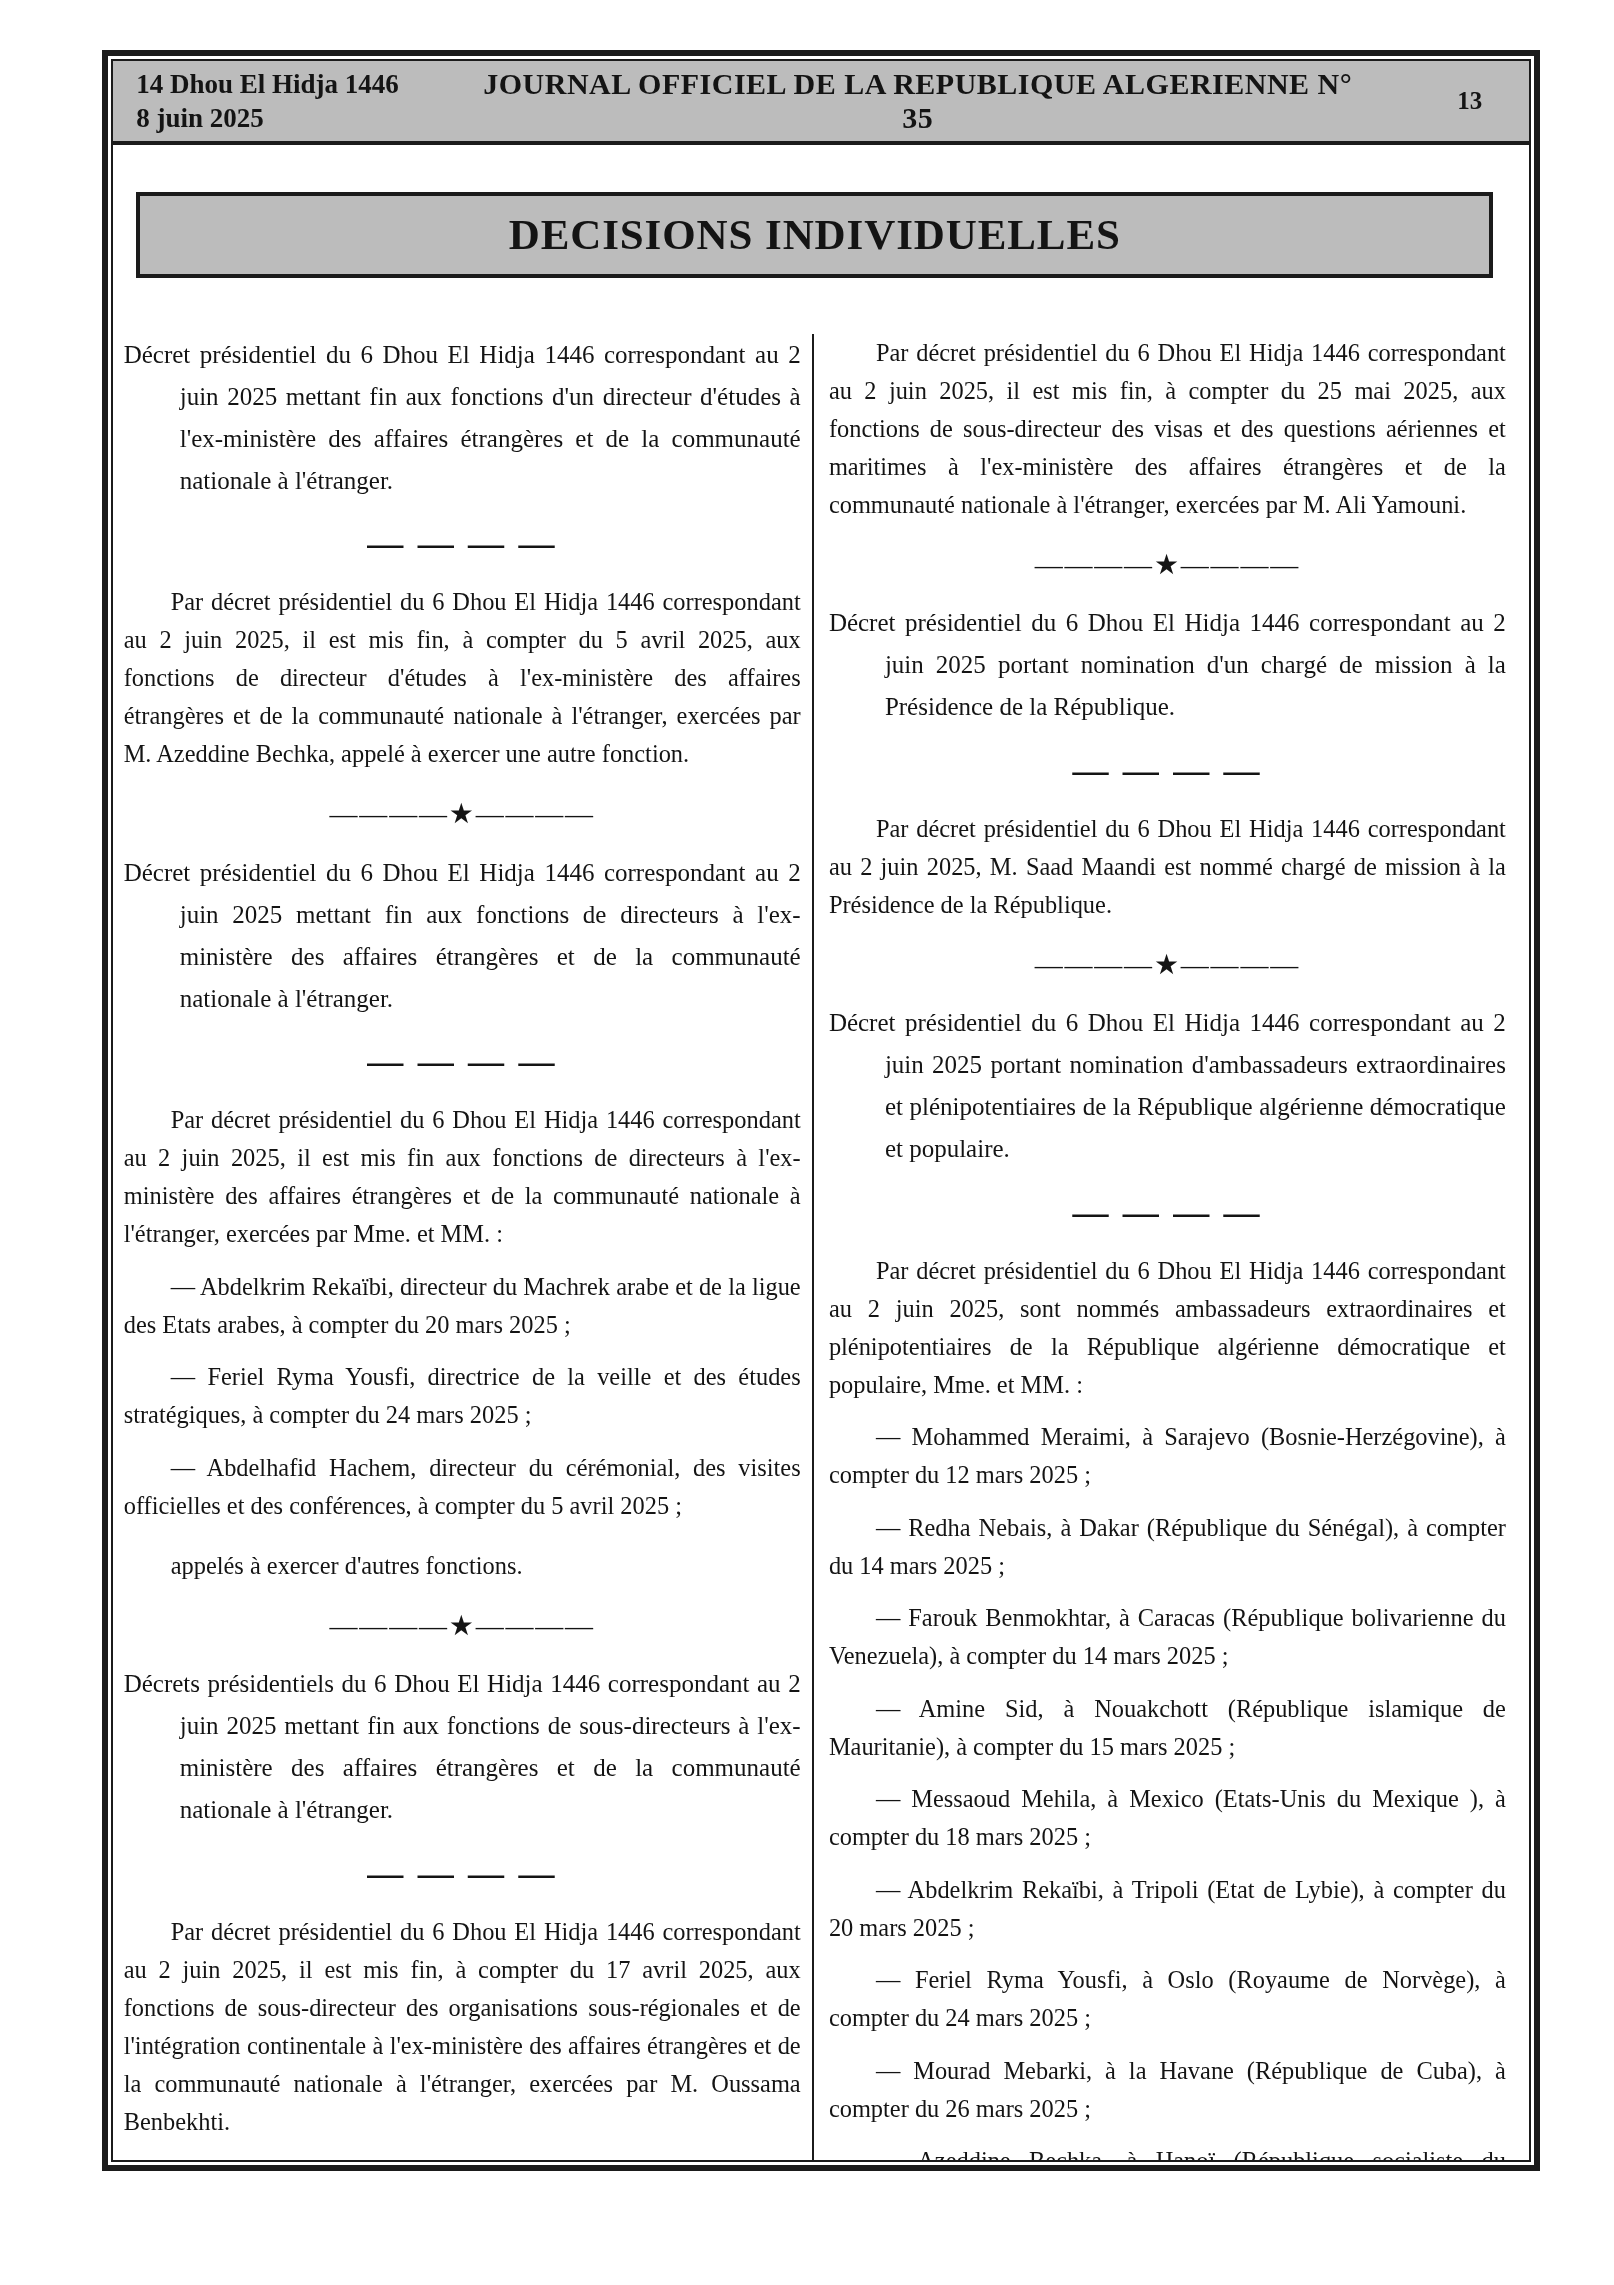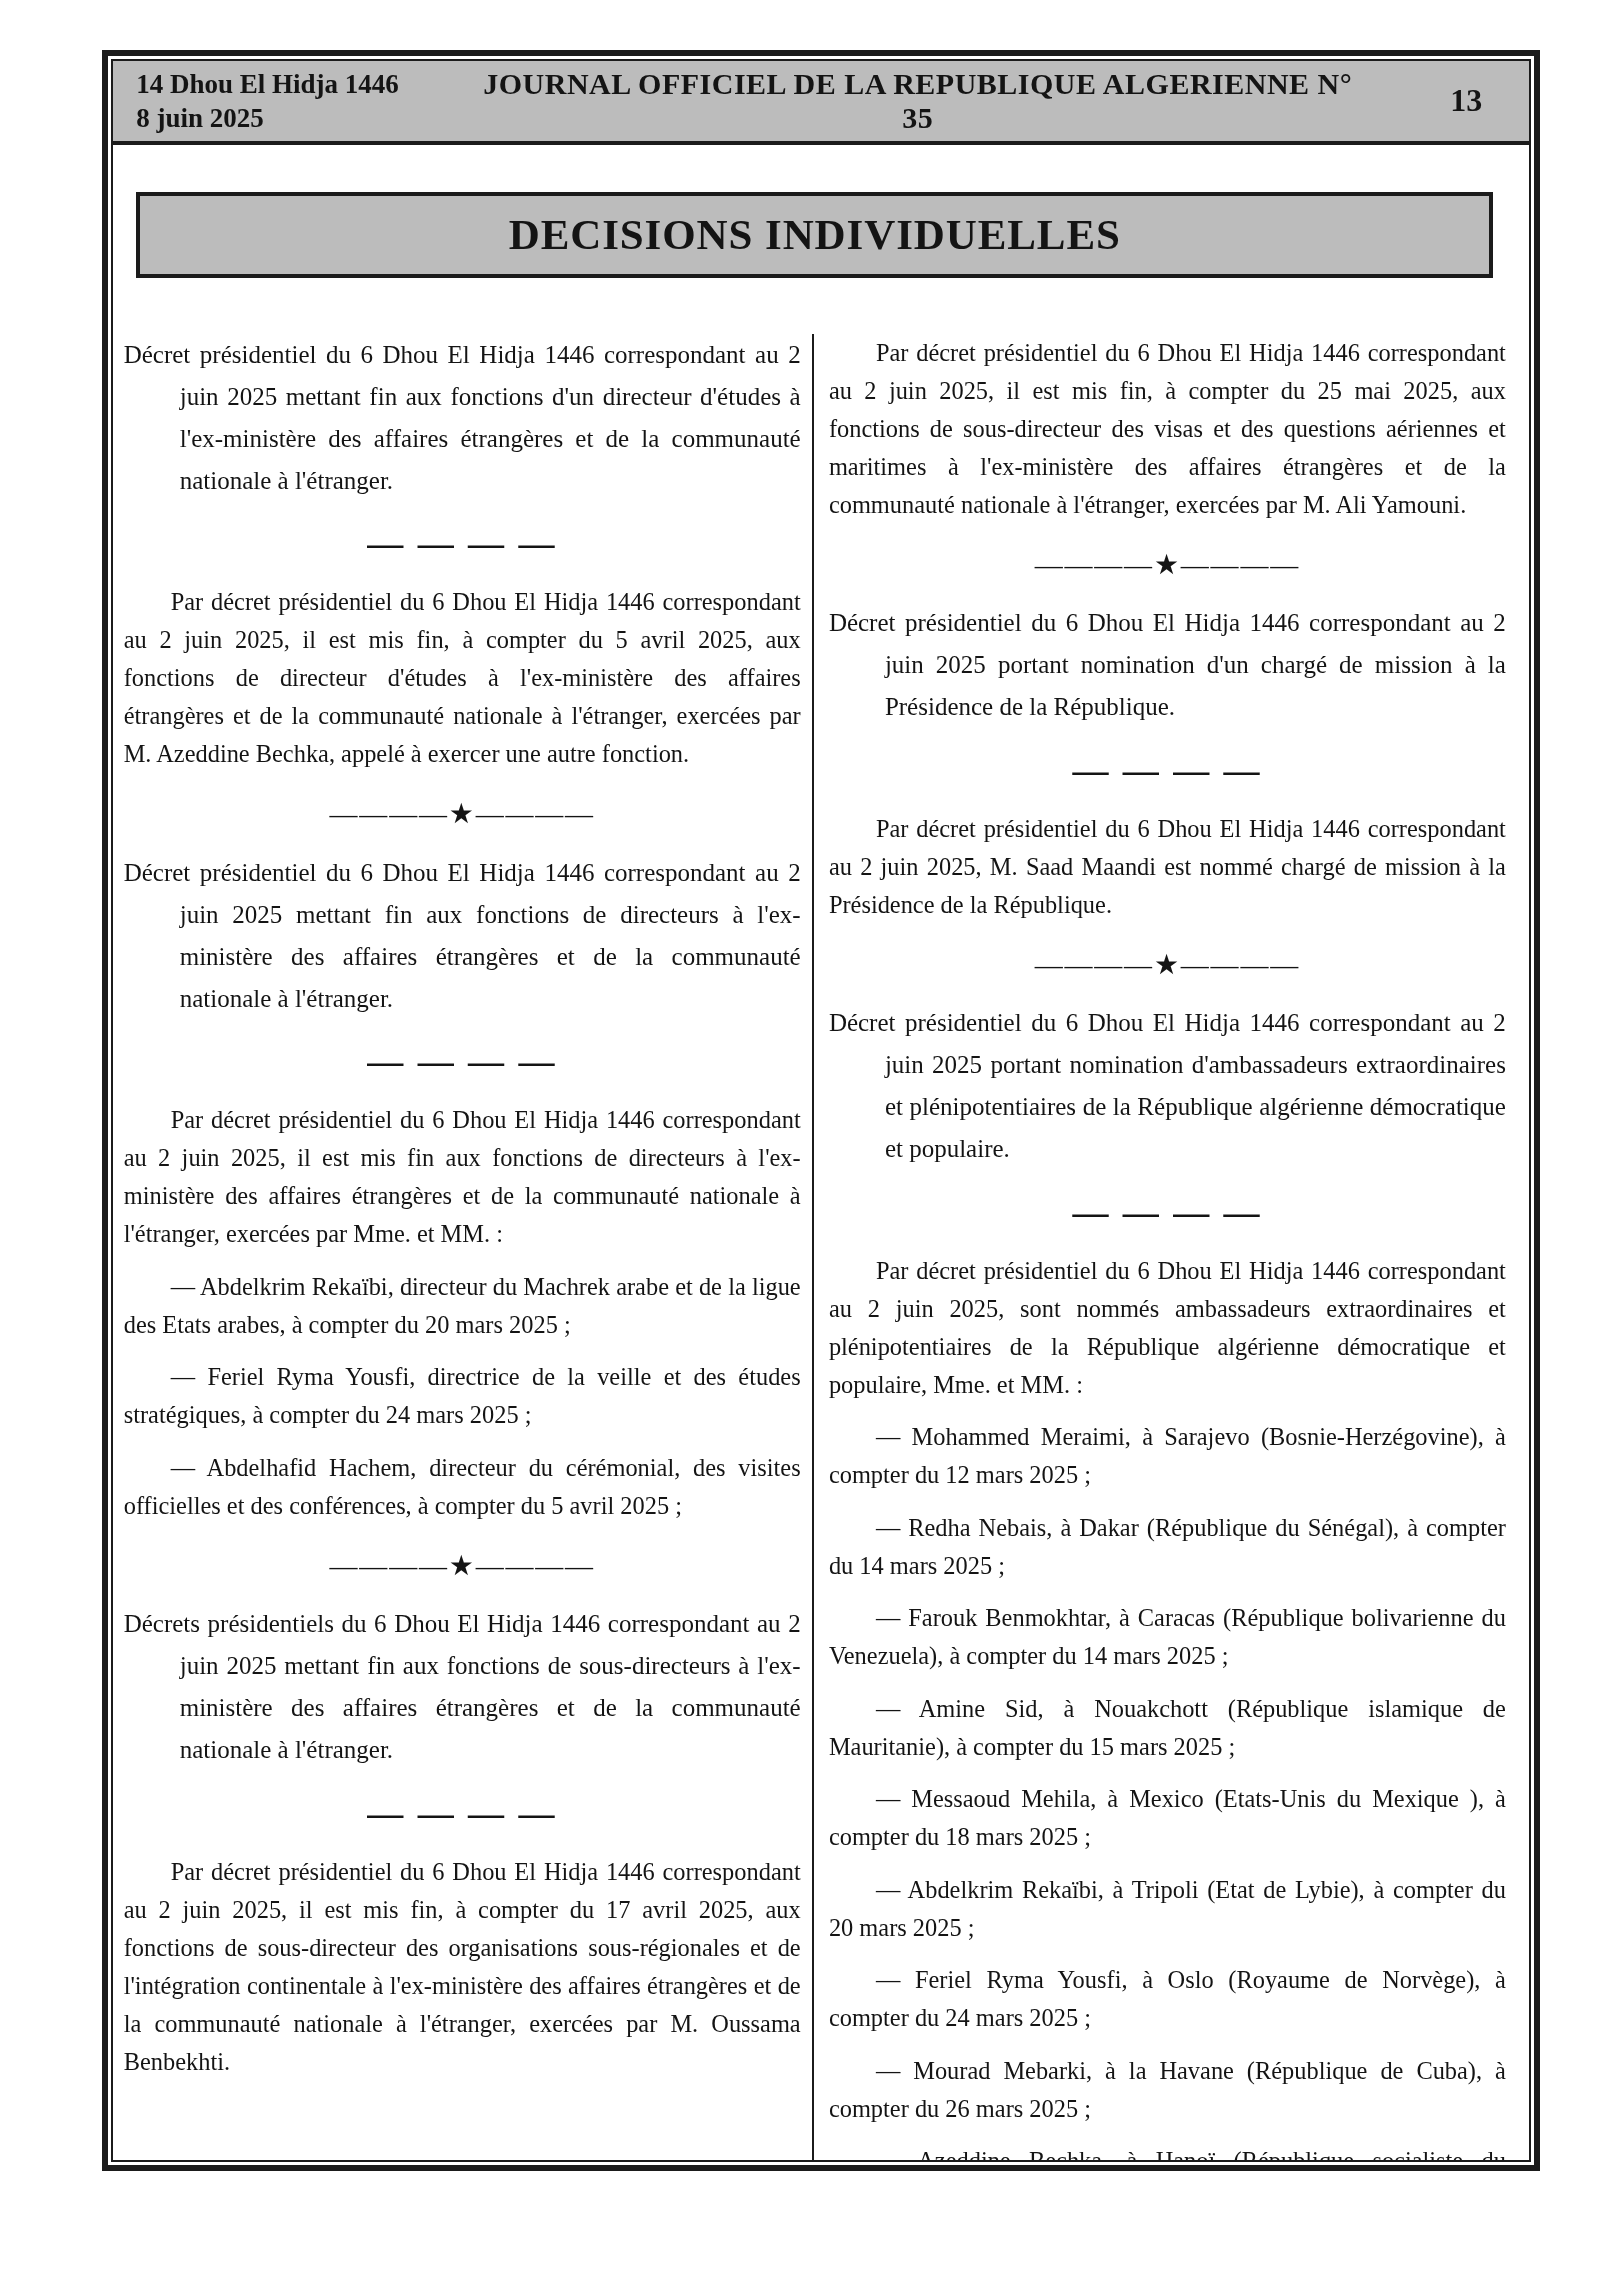--- a/index.html
+++ b/index.html
@@ -51,21 +51,21 @@
     text-align: center;
     font-weight: bold;
     font-size: 30px;
     letter-spacing: 0.5px;
   }
   .band-right {
     width: 118px;
     text-align: right;
     padding-right: 47px;
     font-weight: bold;
-    font-size: 32px;
+    font-size: 25px;
   }
   
   .banner {
     margin: 47px 36px 0 23.5px;
     height: 78px;
     background: #bcbcbc;
     border: 4.5px solid #1b1b1b;
     display: flex;
     align-items: center;
     justify-content: center;
@@ -158,20 +158,21 @@
             <div class="heading">Décret présidentiel du 6 Dhou El Hidja 1446 correspondant au 2 juin 2025 mettant fin aux fonctions d'un directeur d'études à l'ex-ministère des affaires étrangères et de la communauté nationale à l'étranger.</div>
             <div class="sep dash">— — — —</div>
             <div class="para">Par décret présidentiel du 6 Dhou El Hidja 1446 correspondant au 2 juin 2025, il est mis fin, à compter du 5 avril 2025, aux fonctions de directeur d'études à l'ex-ministère des affaires étrangères et de la communauté nationale à l'étranger, exercées par M. Azeddine Bechka, appelé à exercer une autre fonction.</div>
             <div class="sep star">————★————</div>
             <div class="heading">Décret présidentiel du 6 Dhou El Hidja 1446 correspondant au 2 juin 2025 mettant fin aux fonctions de directeurs à l'ex-ministère des affaires étrangères et de la communauté nationale à l'étranger.</div>
             <div class="sep dash">— — — —</div>
             <div class="para">Par décret présidentiel du 6 Dhou El Hidja 1446 correspondant au 2 juin 2025, il est mis fin aux fonctions de directeurs à l'ex-ministère des affaires étrangères et de la communauté nationale à l'étranger, exercées par Mme. et MM. :</div>
             <div class="item">— Abdelkrim Rekaïbi, directeur du Machrek arabe et de la ligue des Etats arabes, à compter du 20 mars 2025 ;</div>
             <div class="item">— Feriel Ryma Yousfi, directrice de la veille et des études stratégiques, à compter du 24 mars 2025 ;</div>
             <div class="item">— Abdelhafid Hachem, directeur du cérémonial, des visites officielles et des conférences, à compter du 5 avril 2025 ;</div>
+            <div class="para">appelés à exercer d'autres fonctions.</div>
             <div class="sep star">————★————</div>
             <div class="heading">Décrets présidentiels du 6 Dhou El Hidja 1446 correspondant au 2 juin 2025 mettant fin aux fonctions de sous-directeurs à l'ex-ministère des affaires étrangères et de la communauté nationale à l'étranger.</div>
             <div class="sep dash">— — — —</div>
             <div class="para">Par décret présidentiel du 6 Dhou El Hidja 1446 correspondant au 2 juin 2025, il est mis fin, à compter du 17 avril 2025, aux fonctions de sous-directeur des organisations sous-régionales et de l'intégration continentale à l'ex-ministère des affaires étrangères et de la communauté nationale à l'étranger, exercées par M. Oussama Benbekhti.</div>
           </div>
         <div class="divider"></div>
         <div class="col col-right" id="col-right">
             <div class="para">Par décret présidentiel du 6 Dhou El Hidja 1446 correspondant au 2 juin 2025, il est mis fin, à compter du 25 mai 2025, aux fonctions de sous-directeur des visas et des questions aériennes et maritimes à l'ex-ministère des affaires étrangères et de la communauté nationale à l'étranger, exercées par M. Ali Yamouni.</div>
             <div class="sep star">————★————</div>
             <div class="heading">Décret présidentiel du 6 Dhou El Hidja 1446 correspondant au 2 juin 2025 portant nomination d'un chargé de mission à la Présidence de la République.</div>

